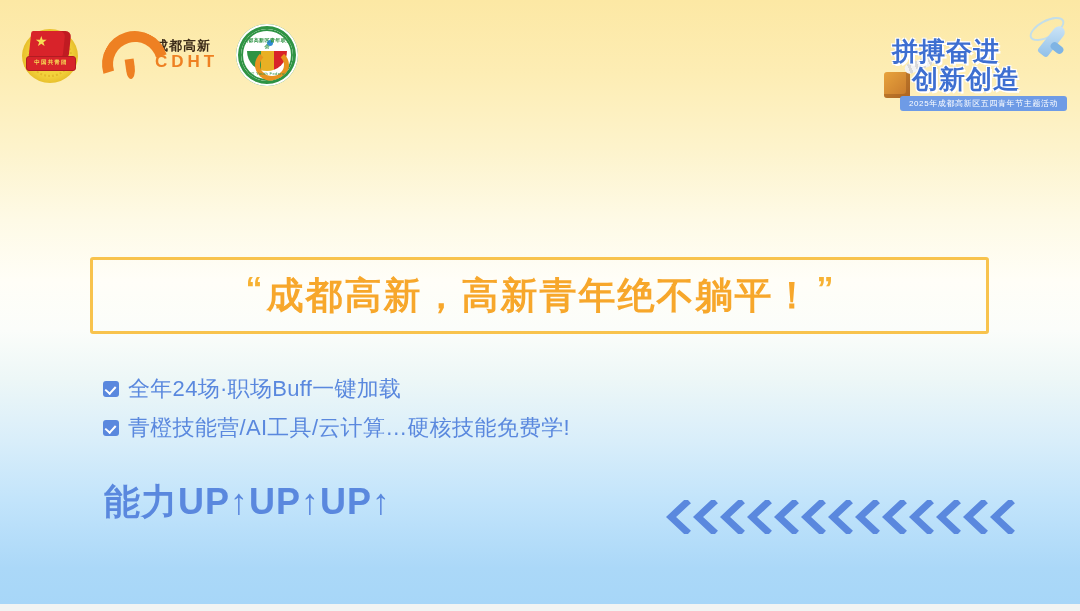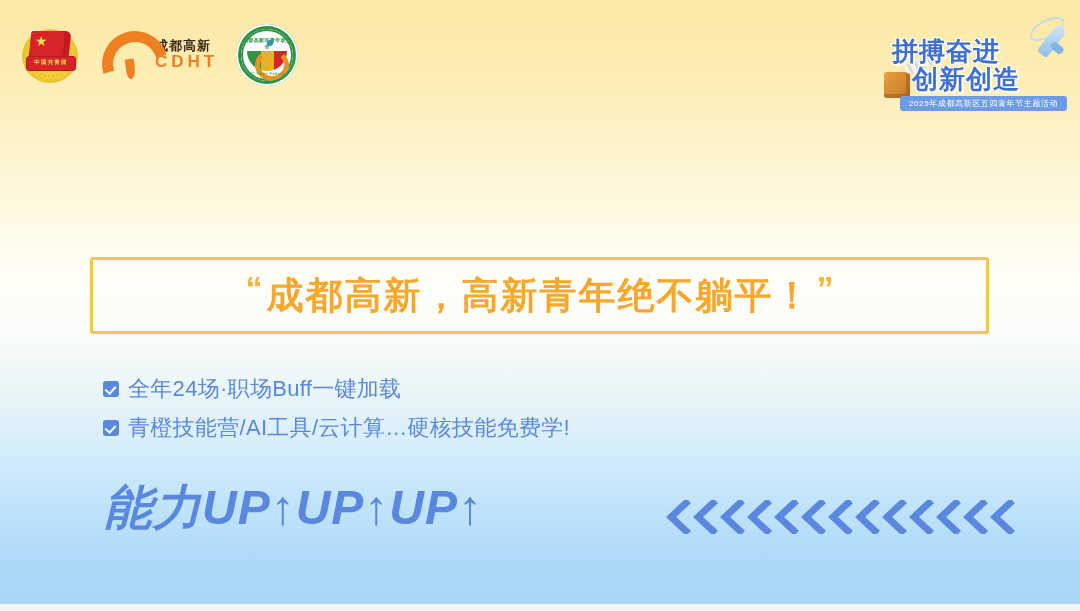--- a/index.html
+++ b/index.html
@@ -121,21 +121,21 @@
   
   #bullets{position:absolute;left:103px;top:366px;margin-top:8px;}
   .bullet{display:flex;align-items:center;gap:9px;margin-bottom:9px;}
   .cbox{width:16px;height:16px;border-radius:3px;background:#5A88DE;position:relative;flex:none;}
   .cbox:after{content:"";position:absolute;left:4px;top:3px;width:5px;height:8px;
     border:2px solid #fff;border-top:0;border-left:0;transform:rotate(42deg);}
   .btxt{color:#5A88DE;font-size:22px;font-weight:500;letter-spacing:.3px;white-space:nowrap;}
 
   
   #uprow{position:absolute;left:104px;top:484px;display:flex;align-items:center;}
-  #uptext{color:#5A88DE;font-size:48px;font-weight:bold;letter-spacing:1px;line-height:1;white-space:nowrap;font-style:italic;}
+  #uptext{color:#5A88DE;font-size:36px;font-weight:bold;letter-spacing:1px;line-height:1;white-space:nowrap;}
   #chevrons{position:absolute;left:666px;top:500px;display:flex;gap:1px;}
   .chev{width:0;height:0;position:relative;}
   .chev svg{display:block;}
 </style>
 </head>
 <body>
 
 <div id="poster">
 
   <div id="logos">

